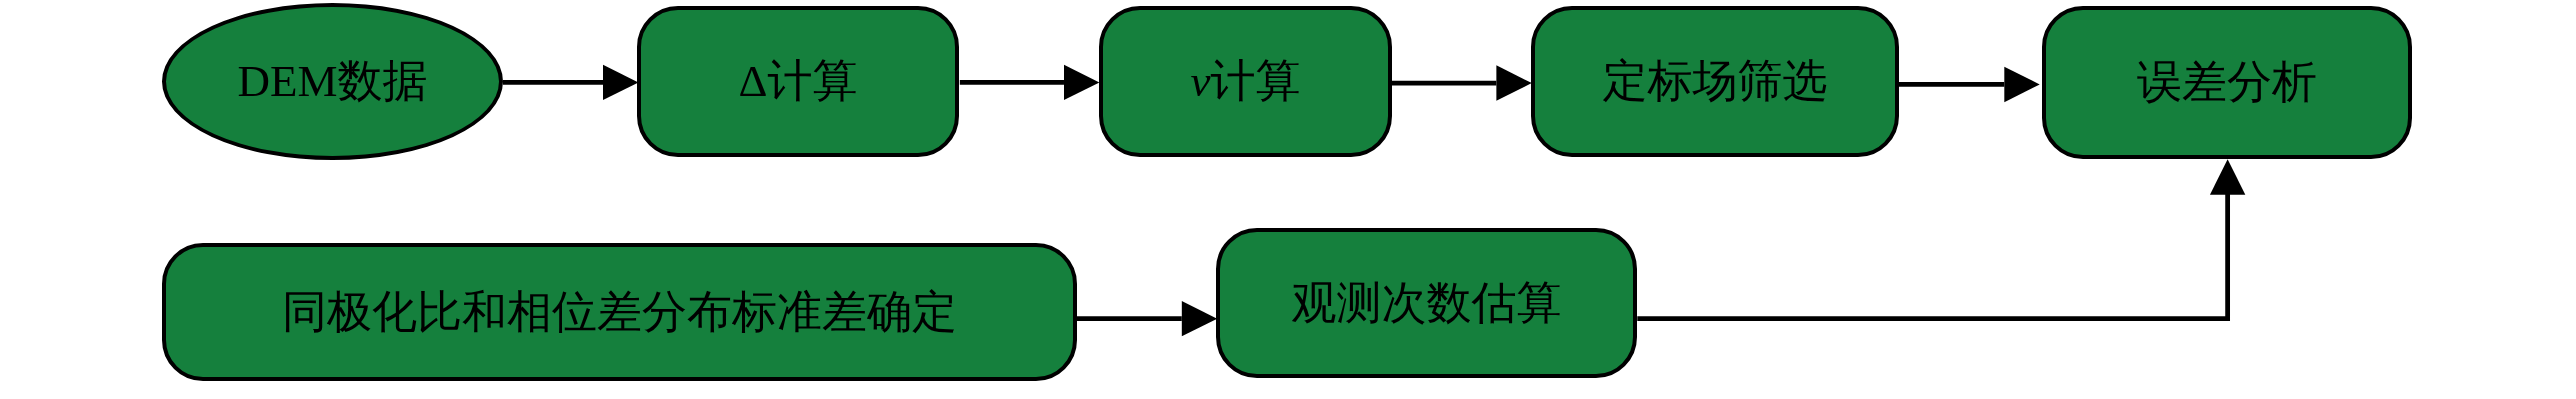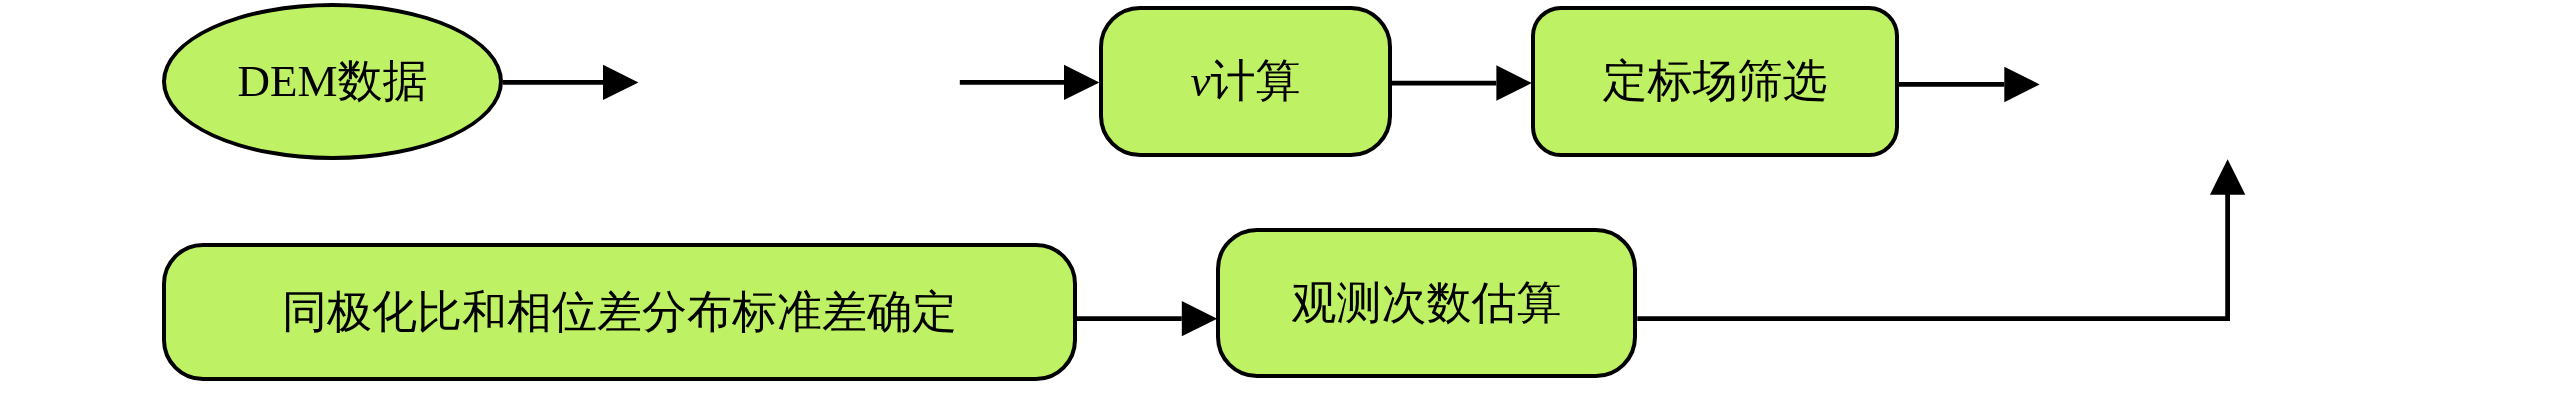--- a/index.html
+++ b/index.html
@@ -23,36 +23,36 @@
     height: 399px;
     pointer-events: none;
   }
   .node {
     position: absolute;
     box-sizing: border-box;
     display: flex;
     align-items: center;
     justify-content: center;
     border: 4.8px solid #000000;
-    background: #bef264;
+    background: #15803d;
     font-size: 45px;
     line-height: 1;
     color: #000000;
     white-space: nowrap;
     text-align: center;
   }
   .rounded { border-radius: 41px; }
   .ellipse { border-radius: 50%; }
   .node-prefix { font-style: italic; }
 
   
   .n-dem      { left: 162px;  top: 2.7px;   width: 341px;  height: 157px; }
   .n-delta    { left: 637px;  top: 5.5px;   width: 322px;  height: 151px; }
   .n-v        { left: 1099px; top: 5.5px;   width: 293px;  height: 151px; }
-  .n-dingbiao { left: 1531px; top: 5.5px;   width: 368px;  height: 151px; border-radius: 30px; }
+  .n-dingbiao { left: 1531px; top: 5.5px;   width: 368px;  height: 151px; }
   .n-wucha    { left: 2042px; top: 5.5px;   width: 370px;  height: 153px; }
   
   .n-tongji   { left: 162px;  top: 243px; width: 915px; height: 138px; }
   .n-guance   { left: 1216px; top: 228px; width: 421px;  height: 150px; }
 </style>
 </head>
 <body>
 
 <div class="canvas">
 
@@ -81,31 +81,39 @@
       <path d="M2403 468 H3270 V284" stroke="#000" stroke-width="7" fill="none"></path>
       <path d="M3270 234 L3244 286 L3296 286 Z" fill="#000" stroke="none"></path>
     </g>
   </svg>
 
   <div class="node ellipse n-dem">
     <span class="node-prefix"></span>
       <span>DEM数据</span>
   </div>
 
+  <div class="node rounded n-delta">
+    <span class="node-prefix"></span>
+      <span>Δ计算</span>
+  </div>
 
   <div class="node rounded n-v">
     <span class="node-prefix">v</span>
       <span>计算</span>
   </div>
 
   <div class="node rounded n-dingbiao">
     <span class="node-prefix"></span>
       <span>定标场筛选</span>
   </div>
 
+  <div class="node rounded n-wucha">
+    <span class="node-prefix"></span>
+      <span>误差分析</span>
+  </div>
 
   <div class="node rounded n-tongji">
     <span class="node-prefix"></span>
       <span>同极化比和相位差分布标准差确定</span>
   </div>
 
   <div class="node rounded n-guance">
     <span class="node-prefix"></span>
       <span>观测次数估算</span>
   </div>

